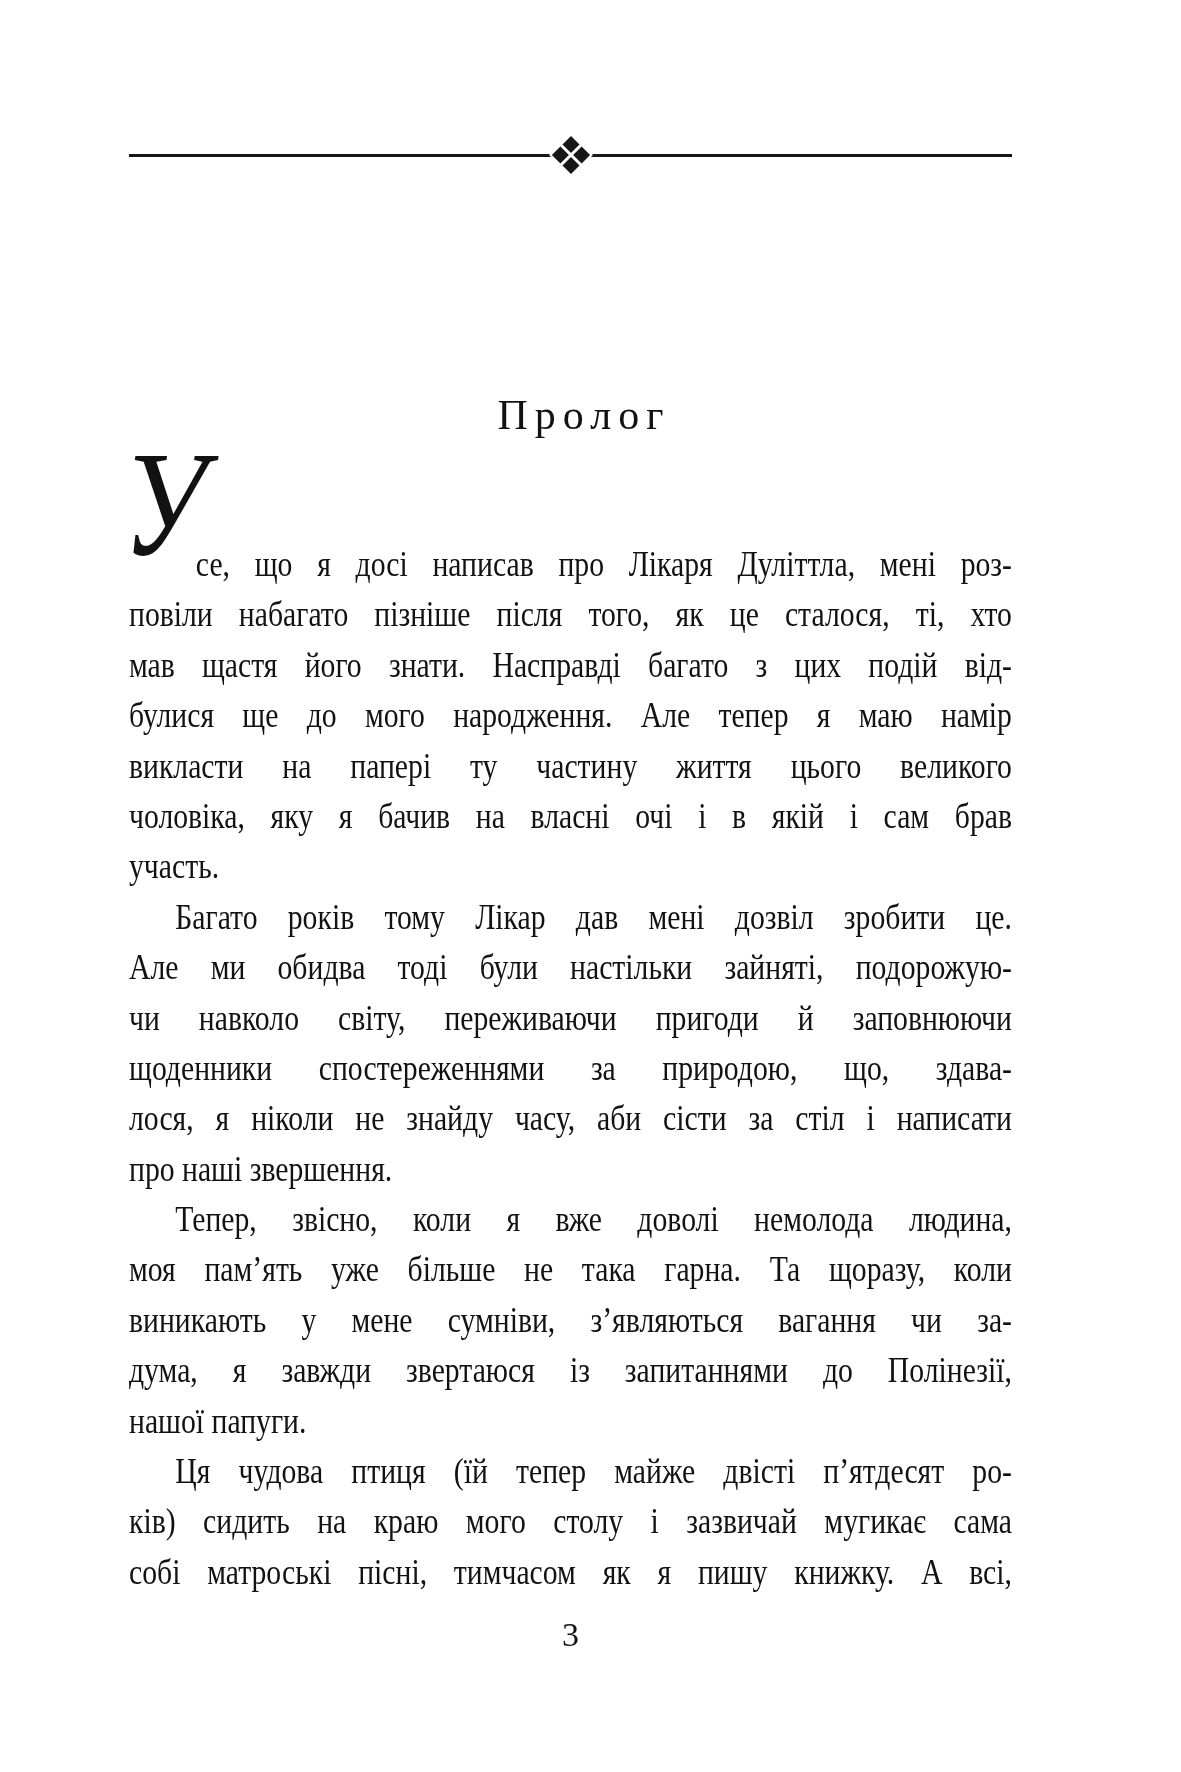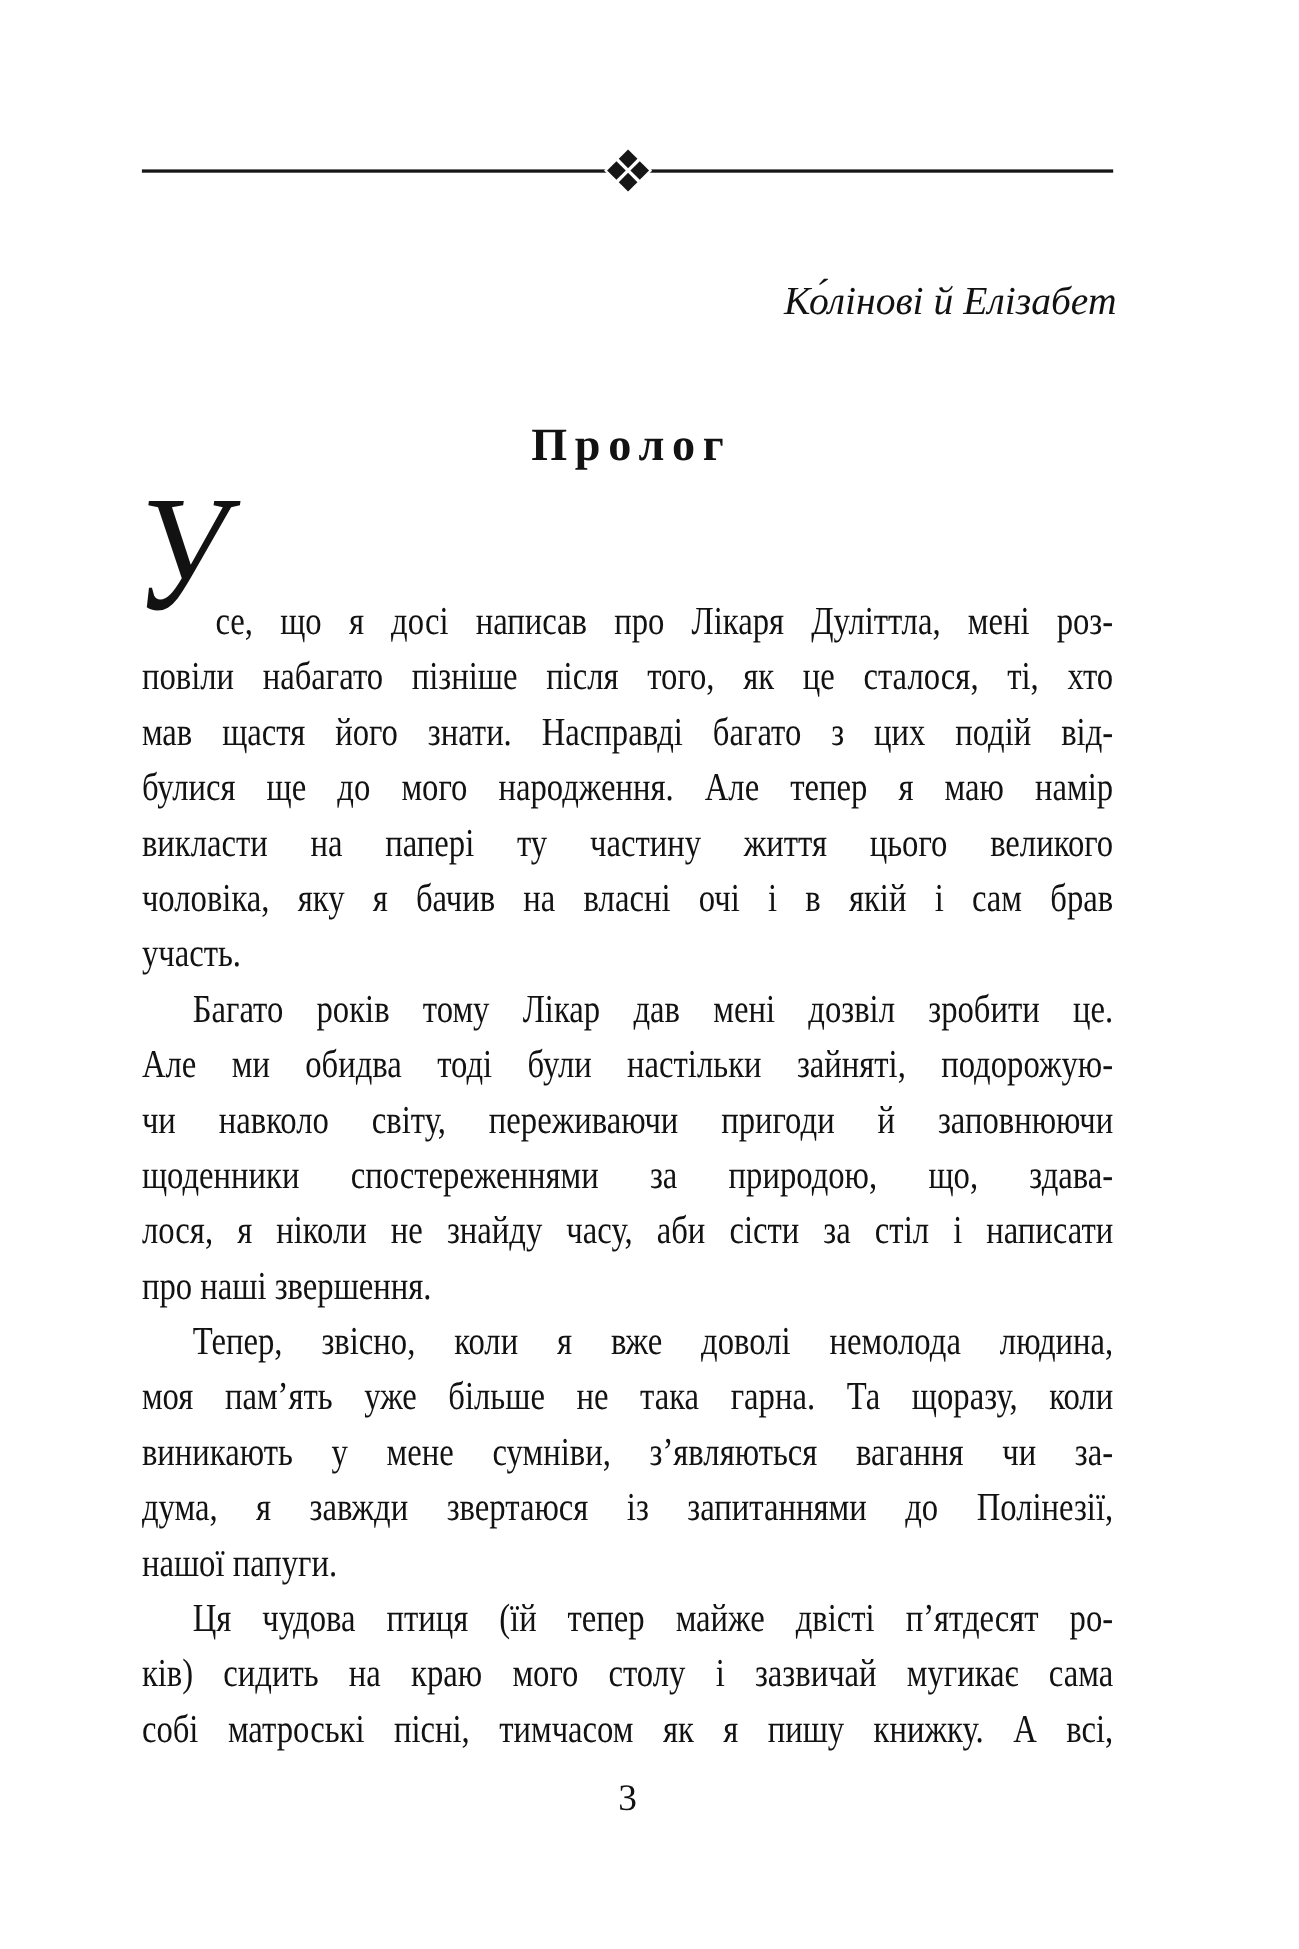--- a/index.html
+++ b/index.html
@@ -64,23 +64,23 @@
     line-height: 1.1;
     white-space: nowrap;
   }
 
   
   .title {
     position: absolute;
     left: 129px;
     top: 381px;
     width: 883px;
-    margin: 0;
+    margin: 10px;
     font-size: 42px;
-    font-weight: 700;
+    font-weight: 400;
     text-align: center;
     letter-spacing: 7px;
     padding-left: 7px; 
     box-sizing: border-box;
     white-space: nowrap;
   }
 
   
   .textcol {
     position: absolute;
@@ -130,21 +130,20 @@
   <div class="header-rule">
     <div class="rule-line"></div>
     <div class="ornament">
       <span class="dm"></span>
       <span class="dm"></span>
       <span class="dm"></span>
       <span class="dm"></span>
     </div>
   </div>
 
-  <div class="dedication">Ко́лінові й Елізабет</div>
 
   <h1 class="title">Пролог</h1>
 
   <div class="textcol">
     <span class="dropcap">У</span>
     <div id="paragraphs">
         <div class="para dropcap-para">
           <div class="line first">се, що я досі написав про Лікаря Дуліттла, мені роз-</div>
           <div class="line">повіли набагато пізніше після того, як це сталося, ті, хто</div>
           <div class="line">мав щастя його знати. Насправді багато з цих подій від-</div>

